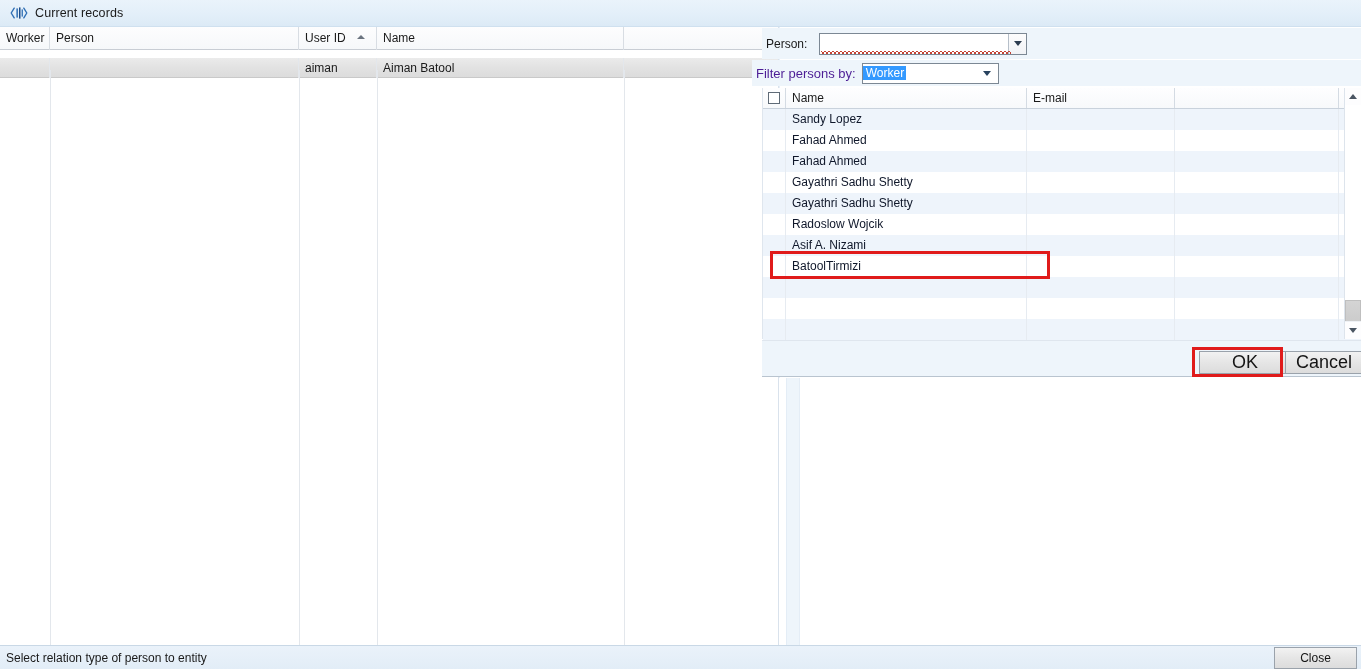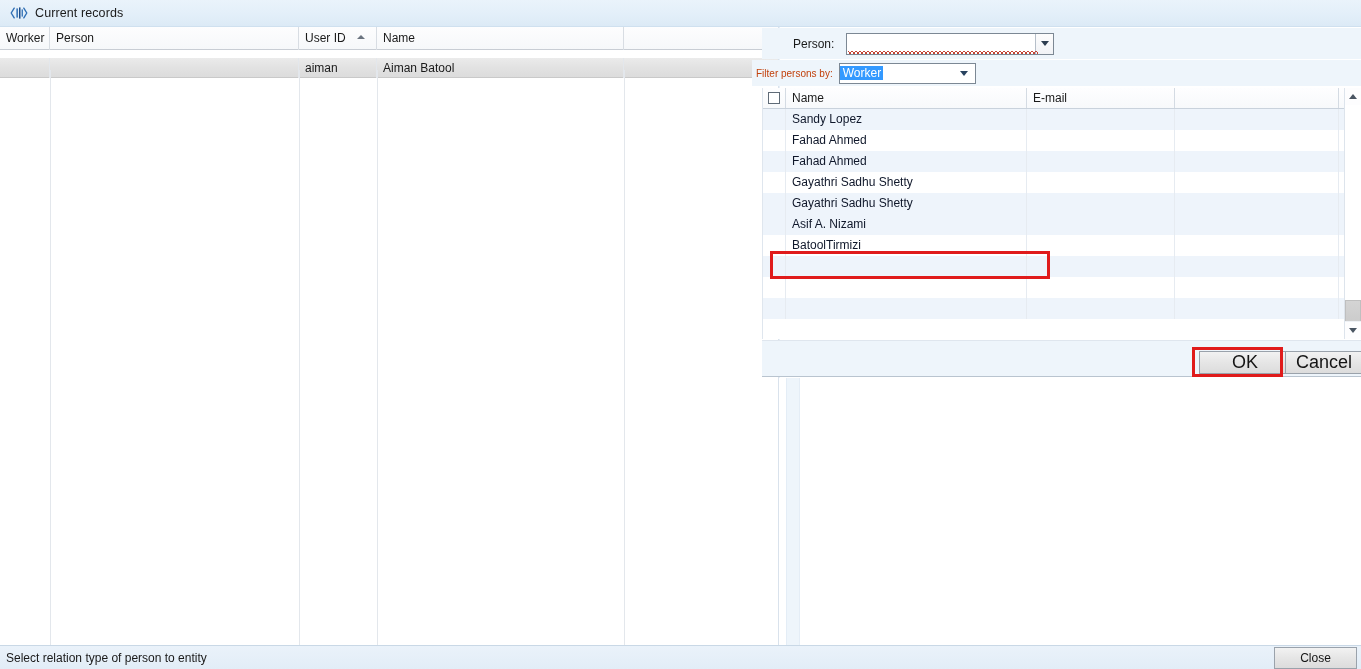--- a/index.html
+++ b/index.html
@@ -133,21 +133,21 @@
   .person-row {
     position: absolute;
     left: 762px; top: 28px;
     width: 599px; height: 31px;
     background: #eef5fb;
     box-sizing: border-box;
     display: flex;
     align-items: center;
   }
   .person-label {
-    margin-left: 31px;
+    margin-left: 4px;
     font-size: 12px;
     color: #1a1a1a;
   }
   .combo {
     position: relative;
     box-sizing: border-box;
     background: #ffffff;
     border: 1px solid #7c8894;
     height: 22px;
     display: flex;
@@ -193,22 +193,22 @@
     position: absolute;
     left: 752px; top: 60px;
     width: 609px; height: 26px;
     background: #eef5fb;
     display: flex;
     align-items: center;
     box-sizing: border-box;
   }
   .filter-label {
     margin-left: 4px;
-    font-size: 10px;
-    color: #c2410c;
+    font-size: 13px;
+    color: #4c1d95;
   }
   #filter-combo {
     margin-left: 6px;
     width: 137px;
     height: 21px;
     border: 1px solid #7c8894;
     background: #ffffff;
   }
   #filter-combo .combo-text {
     padding-left: 0;
@@ -528,20 +528,26 @@
         <div class="pr-cell pcol-name">Gayathri Sadhu Shetty</div>
         <div class="pr-cell pcol-email"></div>
         <div class="pr-cell pcol-tail"></div>
       </div>
       <div class="plist-row alt">
         <div class="pr-check"></div>
         <div class="pr-cell pcol-name">Gayathri Sadhu Shetty</div>
         <div class="pr-cell pcol-email"></div>
         <div class="pr-cell pcol-tail"></div>
       </div>
+      <div class="plist-row plain">
+        <div class="pr-check"></div>
+        <div class="pr-cell pcol-name">Radoslow Wojcik</div>
+        <div class="pr-cell pcol-email"></div>
+        <div class="pr-cell pcol-tail"></div>
+      </div>
       <div class="plist-row alt">
         <div class="pr-check"></div>
         <div class="pr-cell pcol-name">Asif A. Nizami</div>
         <div class="pr-cell pcol-email"></div>
         <div class="pr-cell pcol-tail"></div>
       </div>
       <div class="plist-row plain">
         <div class="pr-check"></div>
         <div class="pr-cell pcol-name">BatoolTirmizi</div>
         <div class="pr-cell pcol-email"></div>

